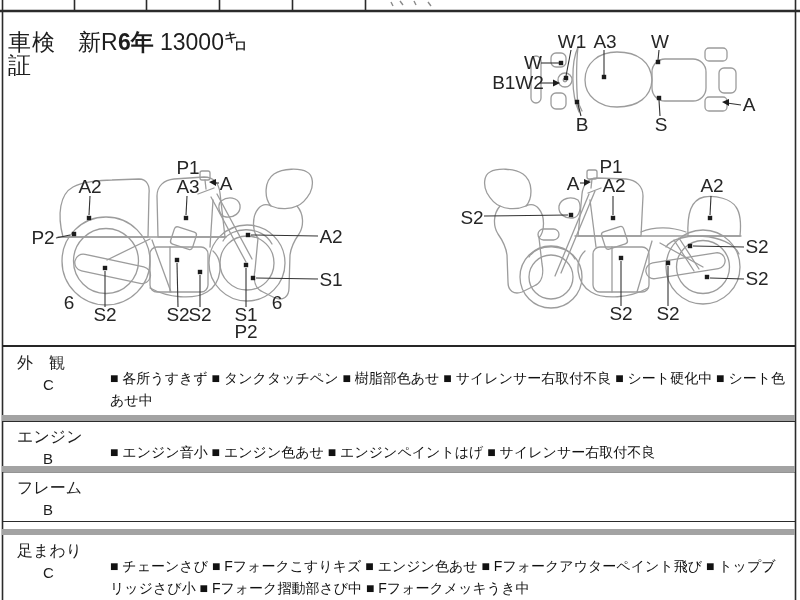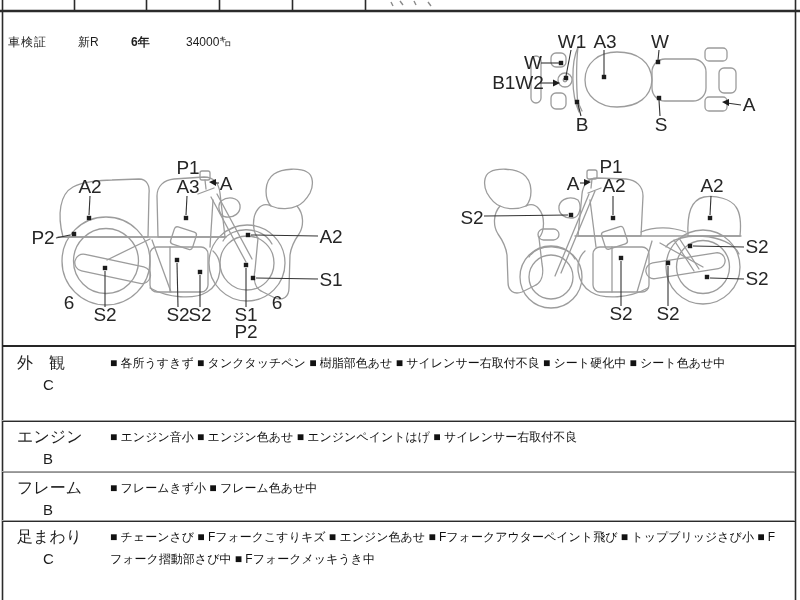--- a/index.html
+++ b/index.html
@@ -13,33 +13,33 @@
   
   .bd{stroke:#2b2b2b;}
   
   .ld{stroke:#333333;stroke-width:1.1;fill:none;}
   .dt{fill:#1c1c1c;stroke:none;}
   .ar{fill:#1c1c1c;stroke:none;}
   .rem{stroke:#8a8a8a;stroke-width:1.4;fill:none;}
   
   .dlabel{font-family:"Liberation Sans","DejaVu Sans",sans-serif;font-size:19px;fill:#262626;}
   
-  .reg{position:absolute;left:8px;top:31px;display:flex;font-size:12px;line-height:23px;}
+  .reg{position:absolute;left:8px;top:31px;display:flex;font-size:23px;line-height:23px;}
   .reg-title{width:70px;letter-spacing:1px;}
   .reg-rows{margin-left:0;}
-  .reg-row{display:flex;gap:13px;}
+  .reg-row{display:flex;}
   .reg-row .era{width:40px;}
   .reg-row .yr{width:42px;font-weight:bold;}
   
   .insp{position:absolute;left:2px;top:345px;width:793px;border-top:2px solid #262626;box-sizing:border-box;}
-  .insp-row{display:flex;border-bottom:1px solid #a3a3a3;box-sizing:border-box;}
+  .insp-row{display:flex;border-bottom:6px solid #a3a3a3;box-sizing:border-box;}
   .insp-row.last{border-bottom:none;}
   .insp-label{width:106px;box-sizing:border-box;padding:5px 0 0 15px;font-size:16px;line-height:22px;flex:none;}
   .insp-label .grade{padding-left:26px;font-size:15px;}
-  .insp-content{flex:1;padding:5px 8px 0 2px;font-size:12px;line-height:22px;color:#111;}
+  .insp-content{flex:1;padding:20px 8px 0 2px;font-size:14px;line-height:22px;color:#111;}
 </style>
 </head>
 <body>
 
 <div class="sheet">
 
   <svg width="800" height="600" viewBox="0 0 800 600">
 
     <g>
       <line class="bd" x1="2.5" y1="0" x2="2.5" y2="600" stroke-width="1.6"></line>
@@ -226,46 +226,45 @@
         <text x="668" y="320" text-anchor="middle" class="dlabel">S2</text>
       </g>
   </svg>
 
   <div class="reg">
     <div class="reg-title">車検証</div>
     <div class="reg-rows">
         <div class="reg-row">
           <span class="era">新R</span>
           <span class="yr">6年</span>
-          <span class="mi">34000㌔</span>
+          <span class="mi">13000㌔</span>
         </div>
       </div>
   </div>
 
   <div class="insp">
       <div class="insp-row" style="height: 74px;">
         <div class="insp-label">
           <div class="sec">外　観</div>
           <div class="grade">C</div>
         </div>
         <div class="insp-content">■ 各所うすきず ■ タンクタッチペン ■ 樹脂部色あせ ■ サイレンサー右取付不良 ■ シート硬化中 ■ シート色あせ中</div>
       </div>
       <div class="insp-row" style="height: 51px; justify-content: space-between;">
         <div class="insp-label">
           <div class="sec">エンジン</div>
           <div class="grade">B</div>
         </div>
         <div class="insp-content">■ エンジン音小 ■ エンジン色あせ ■ エンジンペイントはげ ■ サイレンサー右取付不良</div>
       </div>
-      <div class="insp-row" style="height: 49px;">
+      <div class="insp-row" style="height: 63px; gap: 32px;">
         <div class="insp-label">
           <div class="sec">フレーム</div>
           <div class="grade">B</div>
         </div>
-        <div class="insp-content">■ フレームきず小 ■ フレーム色あせ中</div>
       </div>
       <div class="insp-row last" style="height: 95px; justify-content: flex-end;">
         <div class="insp-label">
           <div class="sec">足まわり</div>
           <div class="grade">C</div>
         </div>
         <div class="insp-content">■ チェーンさび ■ Fフォークこすりキズ ■ エンジン色あせ ■ Fフォークアウターペイント飛び ■ トップブリッジさび小 ■ Fフォーク摺動部さび中 ■ Fフォークメッキうき中</div>
       </div>
     </div>
 

